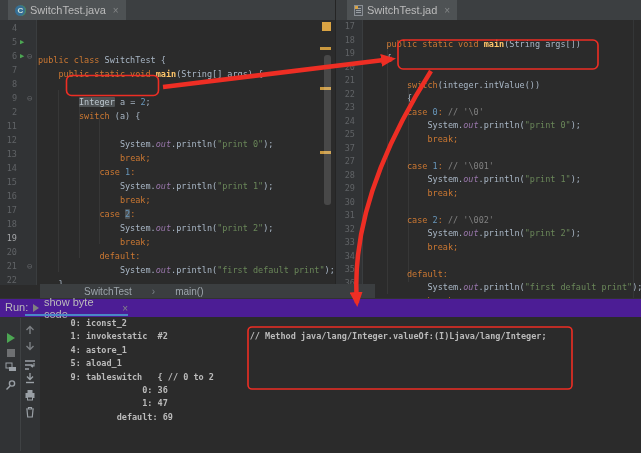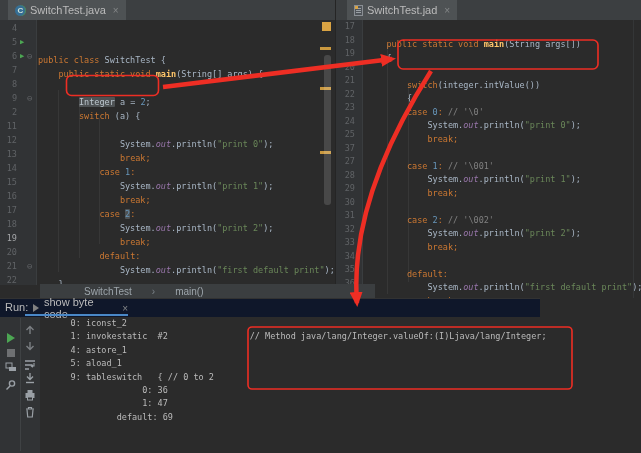--- a/index.html
+++ b/index.html
@@ -50,30 +50,30 @@
                 background:rgba(255,255,255,0.14);border-radius:3px;cursor:pointer;}
   .stripe-trackR{position:absolute;left:633px;top:20px;width:1px;height:278px;background:#343637;}
   .pane-divider{position:absolute;left:335px;top:0;width:1px;height:298px;background:#252525;}
   
   .breadcrumb{position:absolute;left:0;top:284px;width:335px;height:14px;background:#3b3e40;
               color:#9da5ab;font-size:10px;display:flex;align-items:center;padding-left:44px;
               box-sizing:border-box;gap:20px;z-index:3;margin-left:40px;}
   .bitem{cursor:pointer;}
   .bsep{color:#7a8187;}
   
-  .runheader{position:absolute;left:0;top:298px;width:540px;height:18px;background:#0f172a;
+  .runheader{position:absolute;left:0;top:298px;width:641px;height:18px;background:#4c1d95;
              border-top:1px solid #323232;color:#bbbbbb;font-size:11px;z-index:4;}
   .runlabel{position:absolute;left:5px;top:2px;}
   .runtab{position:absolute;left:25px;top:0;width:103px;height:18px;display:flex;align-items:center;
           gap:5px;padding-left:8px;box-sizing:border-box;cursor:pointer;}
   .runtab-play{width:0;height:0;border-left:6px solid #808080;border-top:4px solid transparent;
                border-bottom:4px solid transparent;}
   .runtab-underline{position:absolute;left:25px;top:313.5px;width:103px;height:2.5px;background:#4a88c7;z-index:5;}
   
-  .console{position:absolute;left:0;top:316px;width:641px;height:137px;background:#2b2b2b;}
+  .console{position:absolute;left:0;top:316px;width:641px;height:137px;background:#2b2b2b;font-weight:bold;}
   .ctoolbar{position:absolute;left:0;top:0;width:40px;height:137px;background:#313335;}
   .ctool-sep{position:absolute;left:20px;top:2px;width:1px;height:133px;background:#3f4244;}
   .cicon{position:absolute;width:12px;height:12px;cursor:pointer;}
   .clines{position:absolute;left:42px;top:0;padding-left:3px;padding-top:1px;
           font-family:"DejaVu Sans Mono",monospace;font-size:8.5px;color:#bbbbbb;}
   .cline{height:13.4px;line-height:13.4px;white-space:pre;}
   
   .overlay{position:absolute;left:0;top:0;width:641px;height:453px;pointer-events:none;z-index:9;}
 </style>
 </head>

